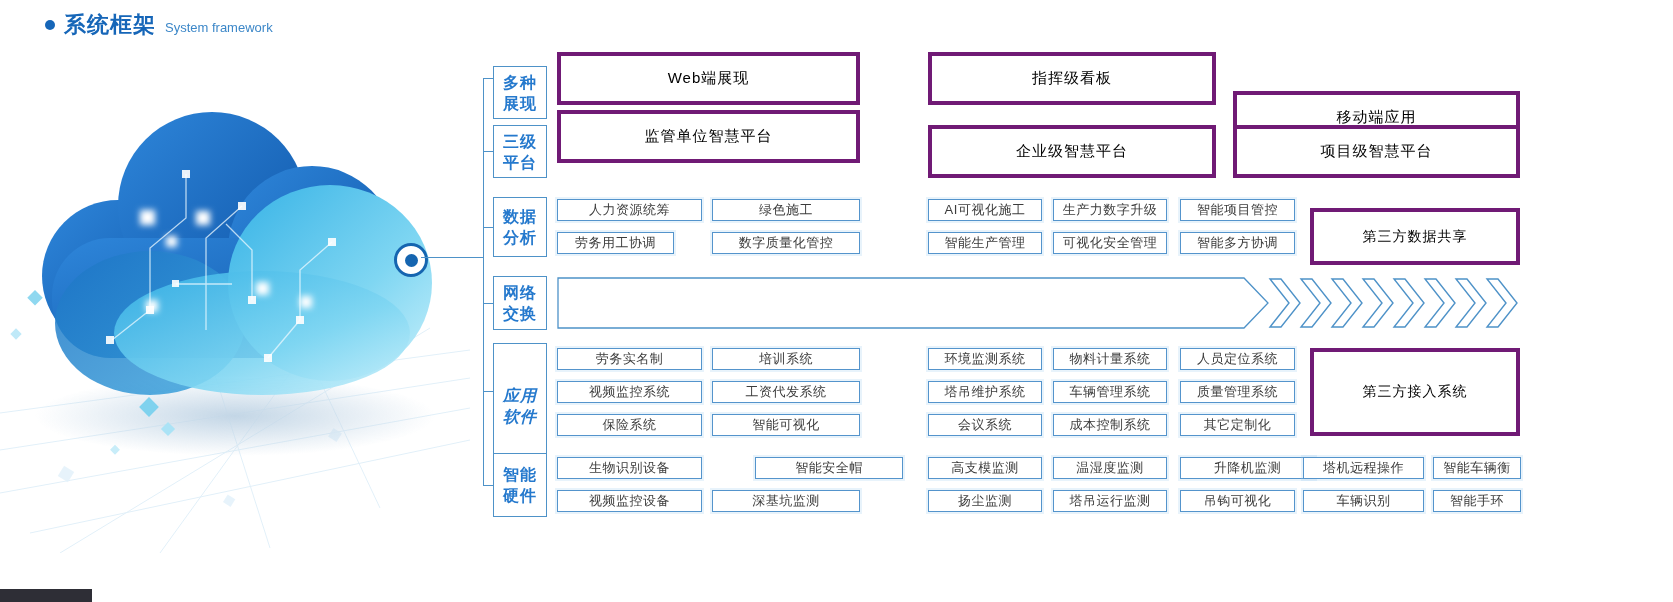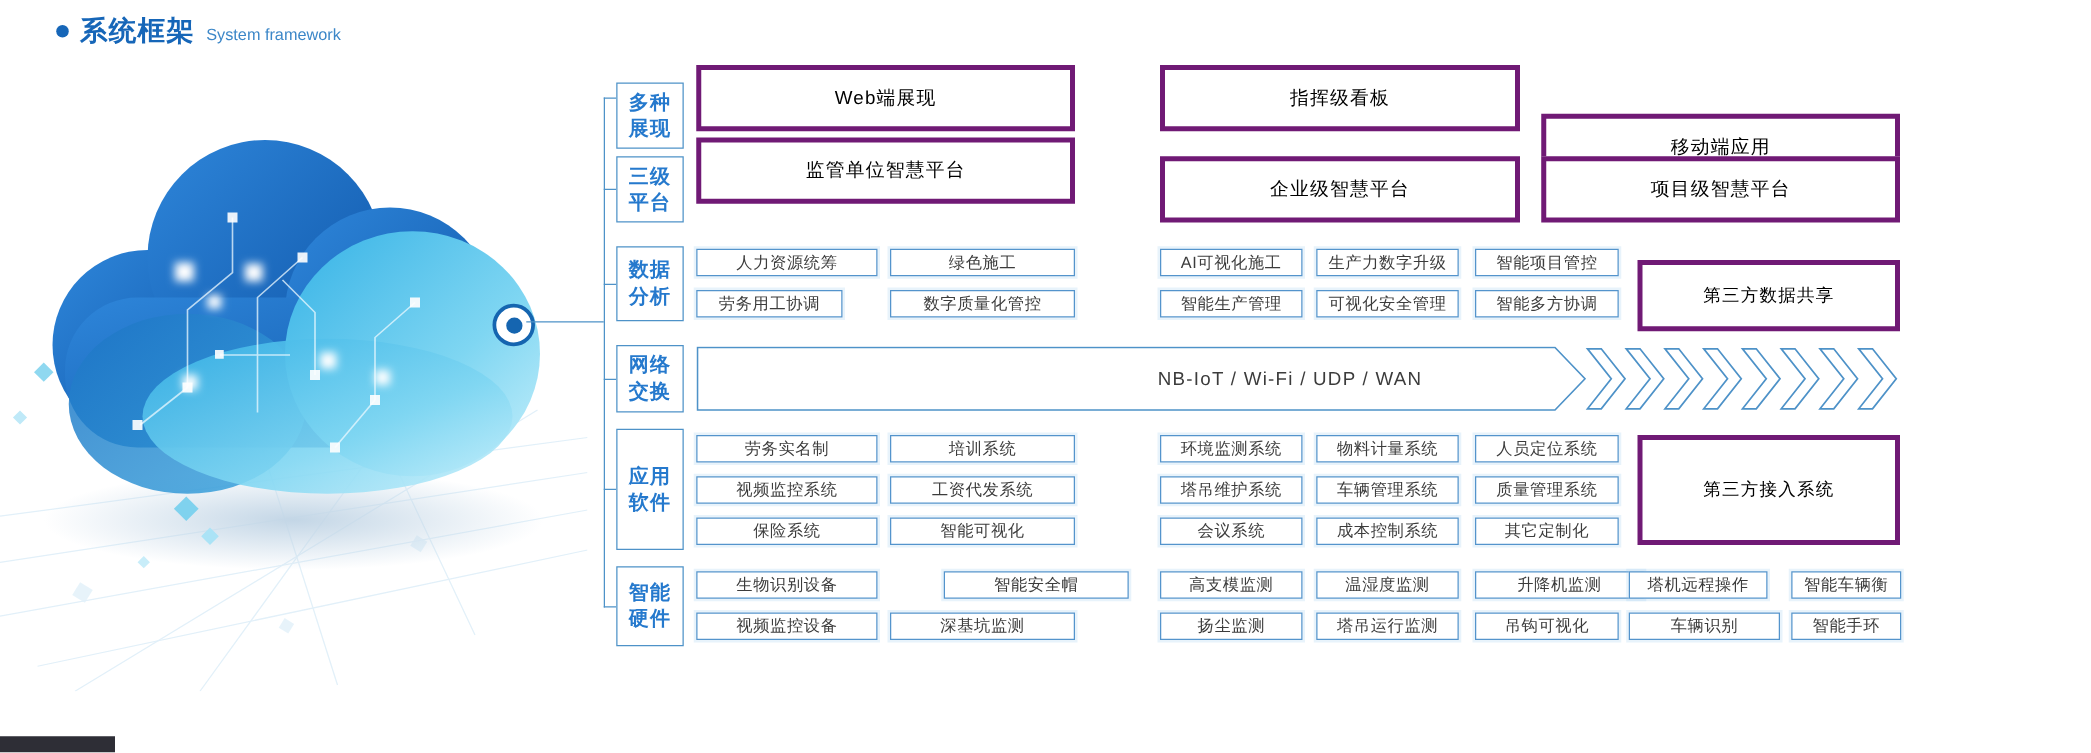--- a/index.html
+++ b/index.html
@@ -181,36 +181,35 @@
 <div class="bigbox" style="left:1310px;top:208px;width:210px;height:57px;font-size:14px;">第三方数据共享</div>
 
 <div class="lblbox" style="left:493px;top:276px;width:54px;height:54px;">
   <span>网络</span>
   <span>交换</span>
 </div>
 <div class="abs" style="left:557px;top:277px;width:712px;height:52px;">
   <svg width="712" height="52" viewBox="0 0 712 52">
     <polygon points="1,1 687,1 711,26 687,51 1,51" fill="#ffffff" stroke="#4e92c8" stroke-width="1.3"></polygon>
   </svg>
-  <span class="bandtext" style="left:360px;width:230px;">NB-IoT / Wi-Fi / UDP / WAN</span>
 </div>
 <svg class="abs" style="left:1266px;top:277px;" width="258" height="52" viewBox="0 0 258 52">
   <g fill="#ffffff" stroke="#4e92c8" stroke-width="1.4">
     <path d="M4,2 L15,2 L34,26 L15,50 L4,50 L23,26 Z"></path>
     <path d="M35,2 L46,2 L65,26 L46,50 L35,50 L54,26 Z"></path>
     <path d="M66,2 L77,2 L96,26 L77,50 L66,50 L85,26 Z"></path>
     <path d="M97,2 L108,2 L127,26 L108,50 L97,50 L116,26 Z"></path>
     <path d="M128,2 L139,2 L158,26 L139,50 L128,50 L147,26 Z"></path>
     <path d="M159,2 L170,2 L189,26 L170,50 L159,50 L178,26 Z"></path>
     <path d="M190,2 L201,2 L220,26 L201,50 L190,50 L209,26 Z"></path>
     <path d="M221,2 L232,2 L251,26 L232,50 L221,50 L240,26 Z"></path>
   </g>
 </svg>
 
-<div class="lblbox" style="left:493px;top:343px;width:54px;height:97px;">
+<div class="lblbox" style="left:493px;top:343px;width:54px;height:125px;font-style:italic;">
   <span>应用</span>
   <span>软件</span>
 </div>
 <div class="sbox" style="left:557px;top:348px;width:145px;">劳务实名制</div>
 <div class="sbox" style="left:712px;top:348px;width:148px;">培训系统</div>
 <div class="sbox" style="left:928px;top:348px;width:114px;">环境监测系统</div>
 <div class="sbox" style="left:1053px;top:348px;width:114px;">物料计量系统</div>
 <div class="sbox" style="left:1180px;top:348px;width:115px;">人员定位系统</div>
 <div class="sbox" style="left:557px;top:381px;width:145px;">视频监控系统</div>
 <div class="sbox" style="left:712px;top:381px;width:148px;">工资代发系统</div>
@@ -226,21 +225,21 @@
 
 <div class="lblbox" style="left:493px;top:453px;width:54px;height:64px;">
   <span>智能</span>
   <span>硬件</span>
 </div>
 <div class="sbox" style="left:557px;top:457px;width:145px;">生物识别设备</div>
 <div class="sbox" style="left:712px;top:457px;width:148px;margin-left:43px;">智能安全帽</div>
 <div class="sbox" style="left:928px;top:457px;width:114px;">高支模监测</div>
 <div class="sbox" style="left:1053px;top:457px;width:114px;">温湿度监测</div>
 <div class="sbox" style="left:1180px;top:457px;width:135px;">升降机监测</div>
-<div class="sbox" style="left:1303px;top:457px;width:111px;">塔机远程操作</div>
+<div class="sbox" style="left:1303px;top:457px;width:121px;">塔机远程操作</div>
 <div class="sbox" style="left:1433px;top:457px;width:88px;">智能车辆衡</div>
 <div class="sbox" style="left:557px;top:490px;width:145px;">视频监控设备</div>
 <div class="sbox" style="left:712px;top:490px;width:148px;">深基坑监测</div>
 <div class="sbox" style="left:928px;top:490px;width:114px;">扬尘监测</div>
 <div class="sbox" style="left:1053px;top:490px;width:114px;">塔吊运行监测</div>
 <div class="sbox" style="left:1180px;top:490px;width:115px;">吊钩可视化</div>
 <div class="sbox" style="left:1303px;top:490px;width:121px;">车辆识别</div>
 <div class="sbox" style="left:1433px;top:490px;width:88px;">智能手环</div>
 
 <div class="darkbar"></div>

